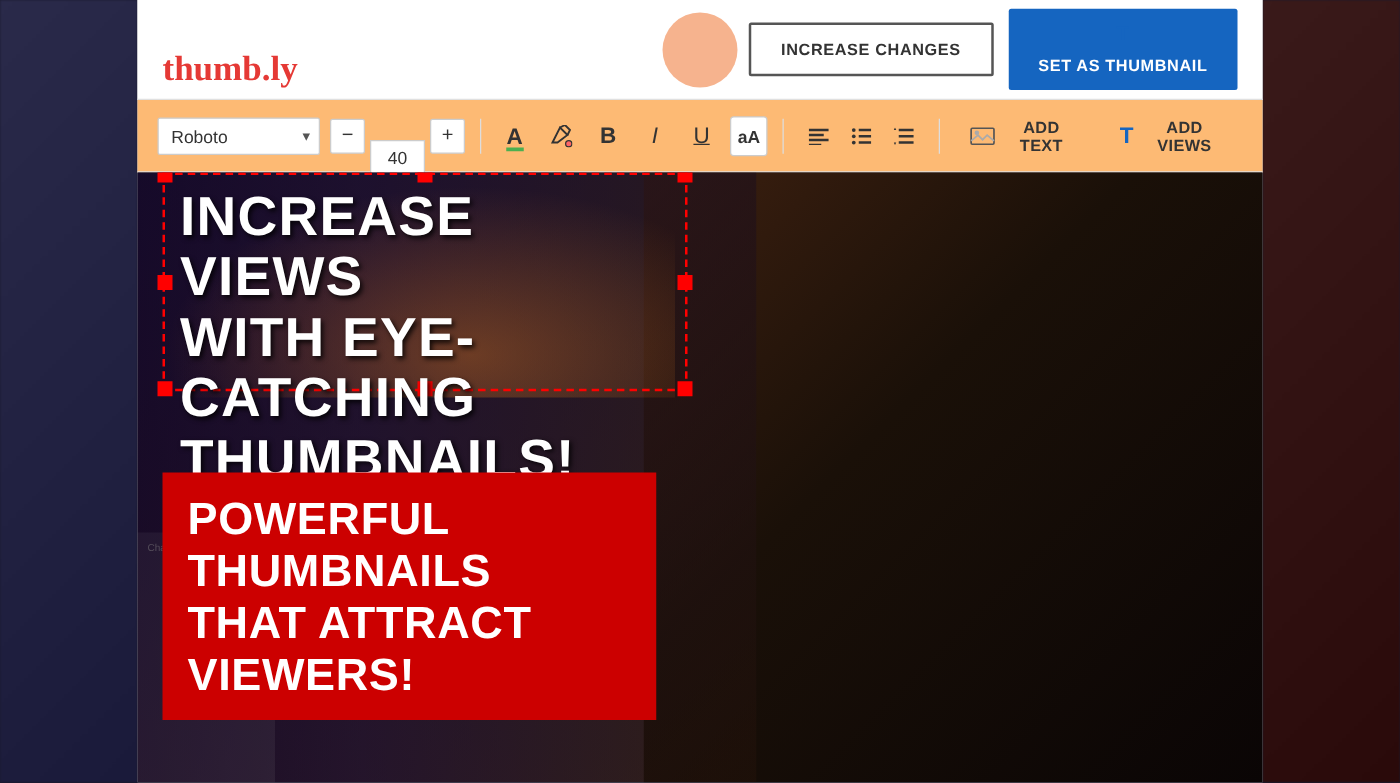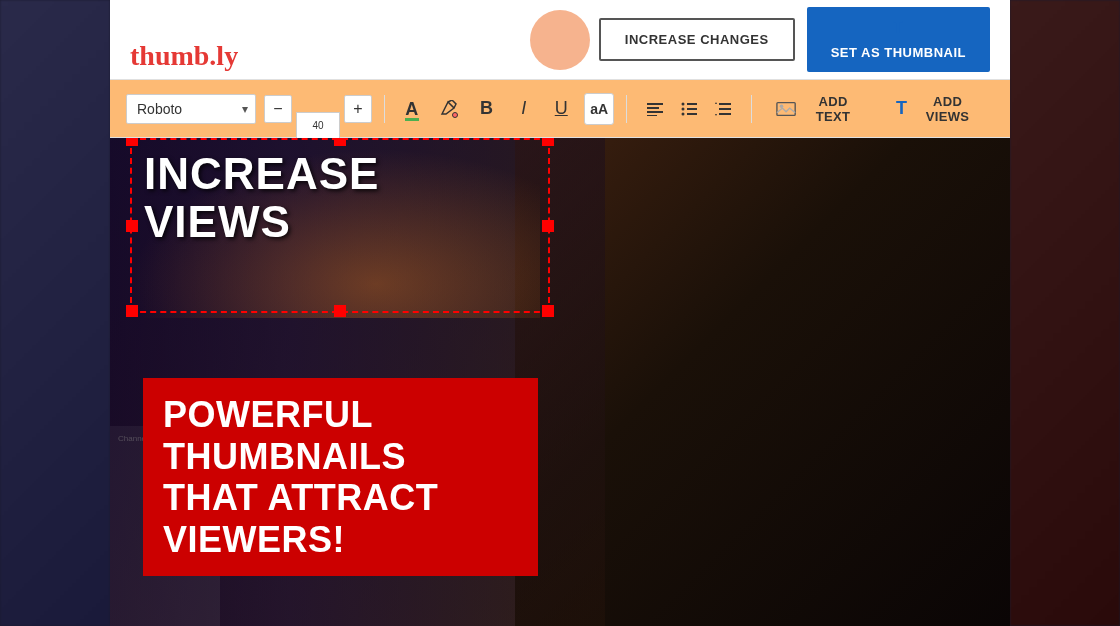--- a/index.html
+++ b/index.html
@@ -179,21 +179,21 @@
       font-size: 16px;
       color: #333;
       border-radius: 2px;
     }
 
     .size-input {
       width: 44px;
       height: 28px;
       border: 1px solid #ccc;
       text-align: center;
-      font-size: 10px;
+      font-size: 14px;
       color: #333;
       margin-top: 34px;
     }
 
     .toolbar-btn {
       width: 32px;
       height: 32px;
       border: none;
       background: transparent;
       cursor: pointer;
@@ -477,25 +477,26 @@
       <div class="handle handle-ml"></div>
       <div class="handle handle-mr"></div>
       <div class="handle handle-bl"></div>
       <div class="handle handle-bm"></div>
       <div class="handle handle-br"></div>
     </div>
 
     <div class="main-heading" style="z-index:6;">
       <h1>
         <span>INCREASE VIEWS</span><br>
-        <br>
+        <span>WITH EYE-CATCHING</span><br>
+        <span>THUMBNAILS!</span>
       </h1>
     </div>
 
-    <div class="red-banner" style="z-index:6;margin-left:13px;">
+    <div class="red-banner" style="z-index:6;">
       <h2>
         <span>POWERFUL THUMBNAILS</span><br>
         <span>THAT ATTRACT VIEWERS!</span>
       </h2>
     </div>
 
     <div style="position:absolute;left:0;bottom:0;width:110px;height:200px;background:rgba(220,220,230,0.15);z-index:0;overflow:hidden;">
       <div style="padding:8px;color:#aaa;font-size:8px;">Channel dashboar...</div>
     </div>
 

